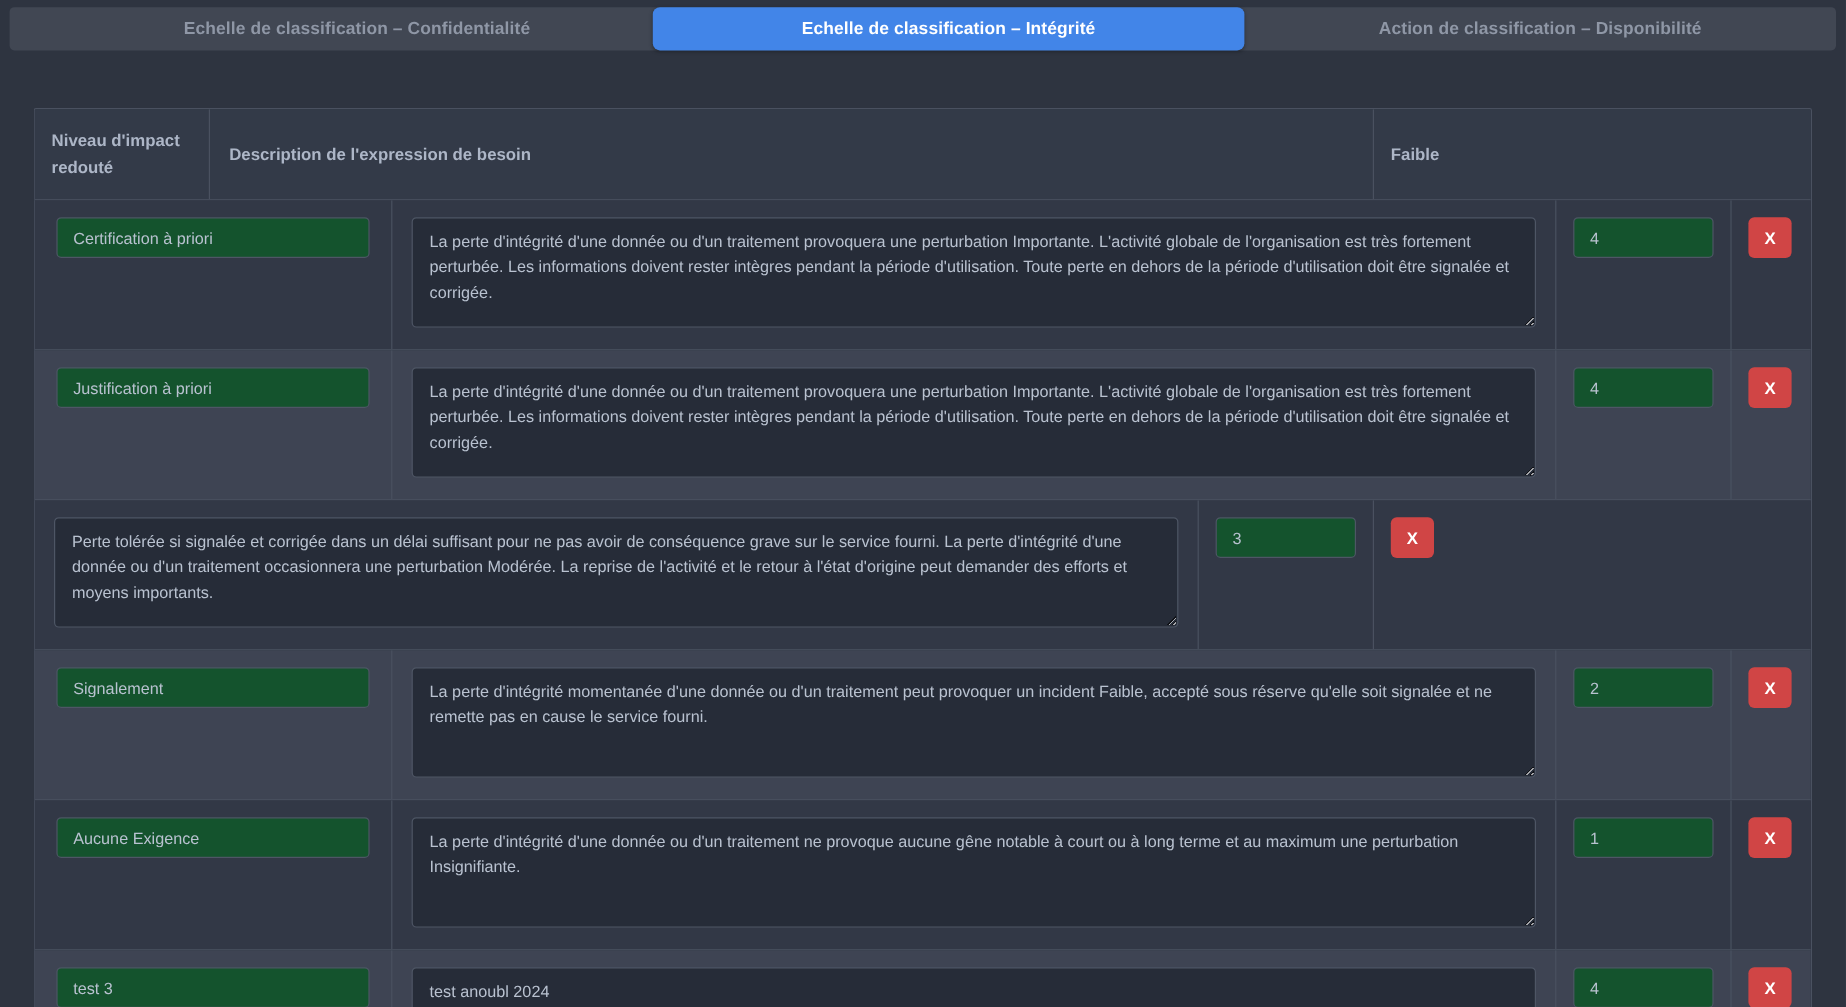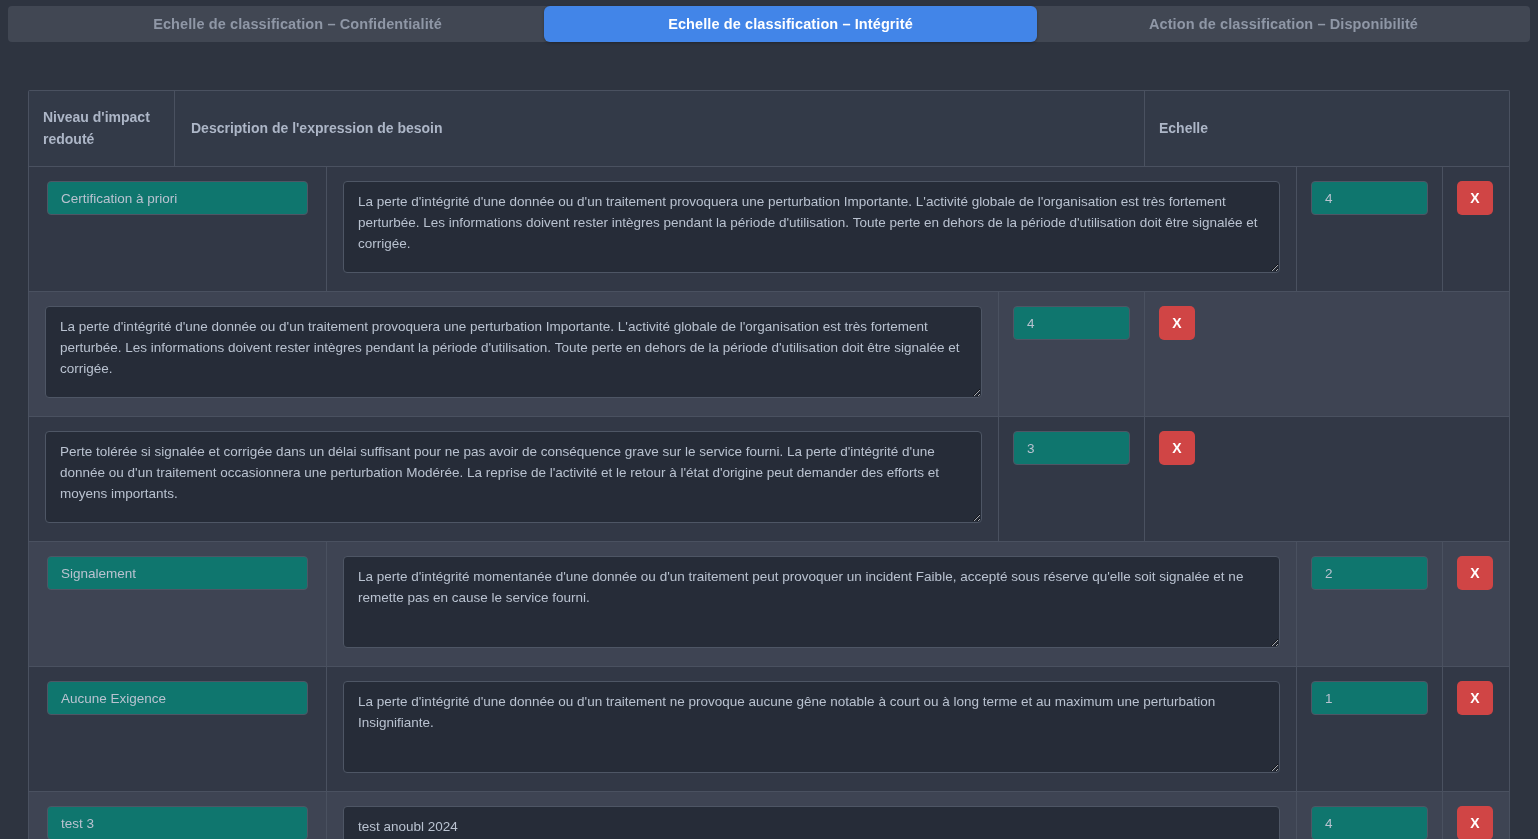--- a/index.html
+++ b/index.html
@@ -84,21 +84,21 @@
     color: #adb6c7;
     font-size: 14px;
     font-weight: bold;
     line-height: 1.55;
   }
 
   
   .txt-input {
     width: 100%;
     height: 34px;
-    background: #0f766e;
+    background: #14532d;
     border: 1px solid #4e5665;
     border-radius: 4px;
     color: #b9c2d0;
     font-family: "Liberation Sans", sans-serif;
     font-size: 13.5px;
     padding: 0 13px;
     outline: none;
   }
   .c-name .txt-input { margin-top: 2px; }
   .c-level .txt-input { margin-top: 2px; }
@@ -151,40 +151,43 @@
 <div class="table-wrap">
 
   <div class="row header">
     <div class="cell c-level">
       <span class="th">Niveau d'impact redouté</span>
     </div>
     <div class="cell c-desc">
       <span class="th">Description de l'expression de besoin</span>
     </div>
     <div class="cell c-action">
-      <span class="th">Echelle</span>
+      <span class="th">Faible</span>
     </div>
   </div>
 
   <div class="row odd">
     <div class="cell c-name">
       <input class="txt-input" type="text" value="Certification à priori" style="">
     </div>
     <div class="cell c-desc">
       <textarea class="desc-area h3" style="">La perte d'intégrité d'une donnée ou d'un traitement provoquera une perturbation Importante. L'activité globale de l'organisation est très fortement perturbée. Les informations doivent rester intègres pendant la période d'utilisation. Toute perte en dehors de la période d'utilisation doit être signalée et corrigée.</textarea>
     </div>
     <div class="cell c-level">
       <input class="txt-input" type="text" value="4" style="">
     </div>
     <div class="cell c-action">
       <button class="del-btn">X</button>
     </div>
   </div>
 
   <div class="row even">
+    <div class="cell c-name">
+      <input class="txt-input" type="text" value="Justification à priori" style="">
+    </div>
     <div class="cell c-desc">
       <textarea class="desc-area h3" style="">La perte d'intégrité d'une donnée ou d'un traitement provoquera une perturbation Importante. L'activité globale de l'organisation est très fortement perturbée. Les informations doivent rester intègres pendant la période d'utilisation. Toute perte en dehors de la période d'utilisation doit être signalée et corrigée.</textarea>
     </div>
     <div class="cell c-level">
       <input class="txt-input" type="text" value="4" style="">
     </div>
     <div class="cell c-action">
       <button class="del-btn">X</button>
     </div>
   </div>

